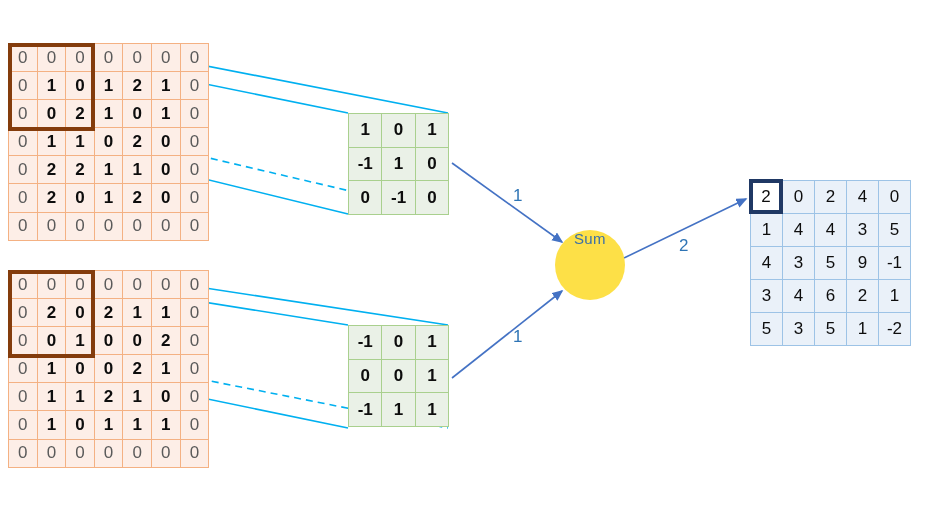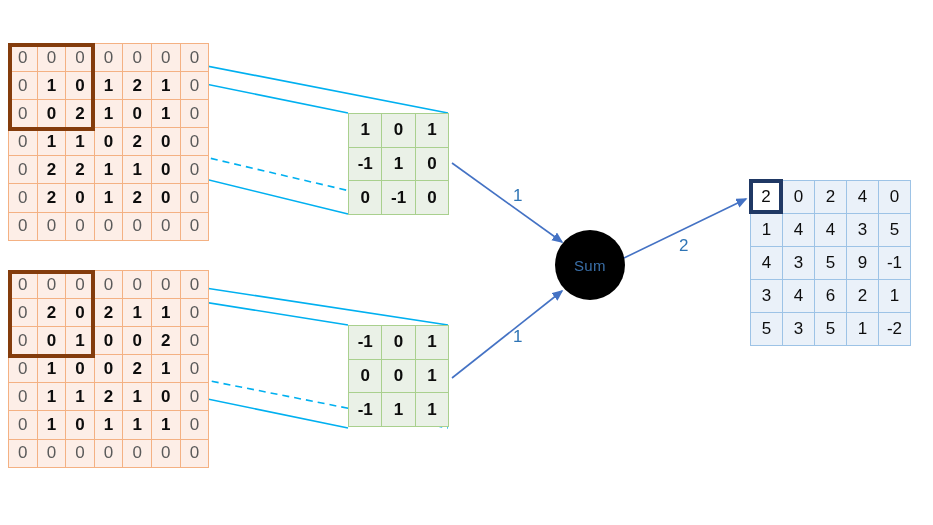--- a/index.html
+++ b/index.html
@@ -110,23 +110,23 @@
     justify-content: center;
     font-size: 17px;
     color: #0d0d0d;
   }
   
   .sum-node {
     position: absolute;
     width: 70px;
     height: 70px;
     border-radius: 50%;
-    background: #000000;
-    display: flex;
-    align-items: center;
+    background: #fde047;
+    display: flex;
+    align-items: flex-start;
     justify-content: center;
     color: #3a6fa8;
     font-size: 15px;
     letter-spacing: 0.4px;
   }
   
   .edge-label {
     position: absolute;
     color: #2e74b5;
     font-size: 17px;

